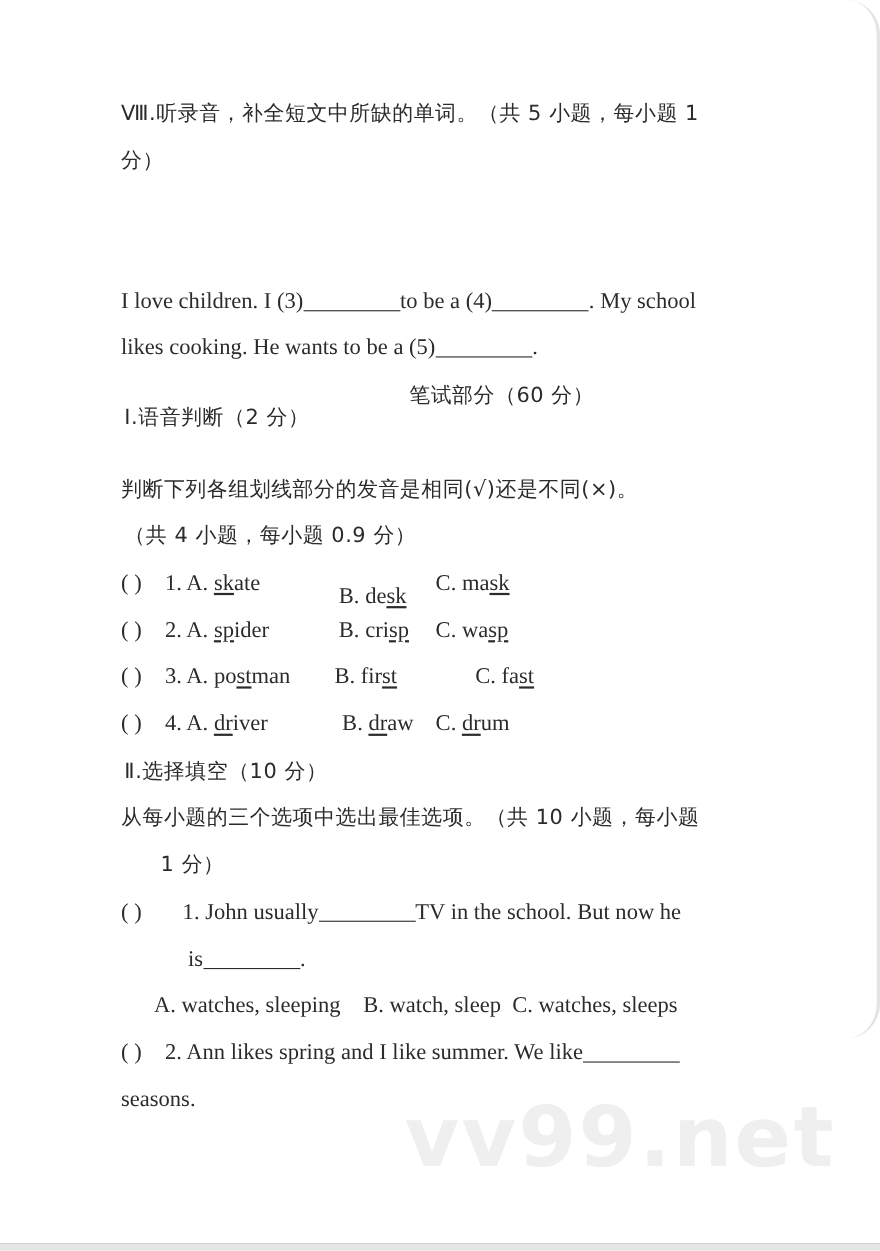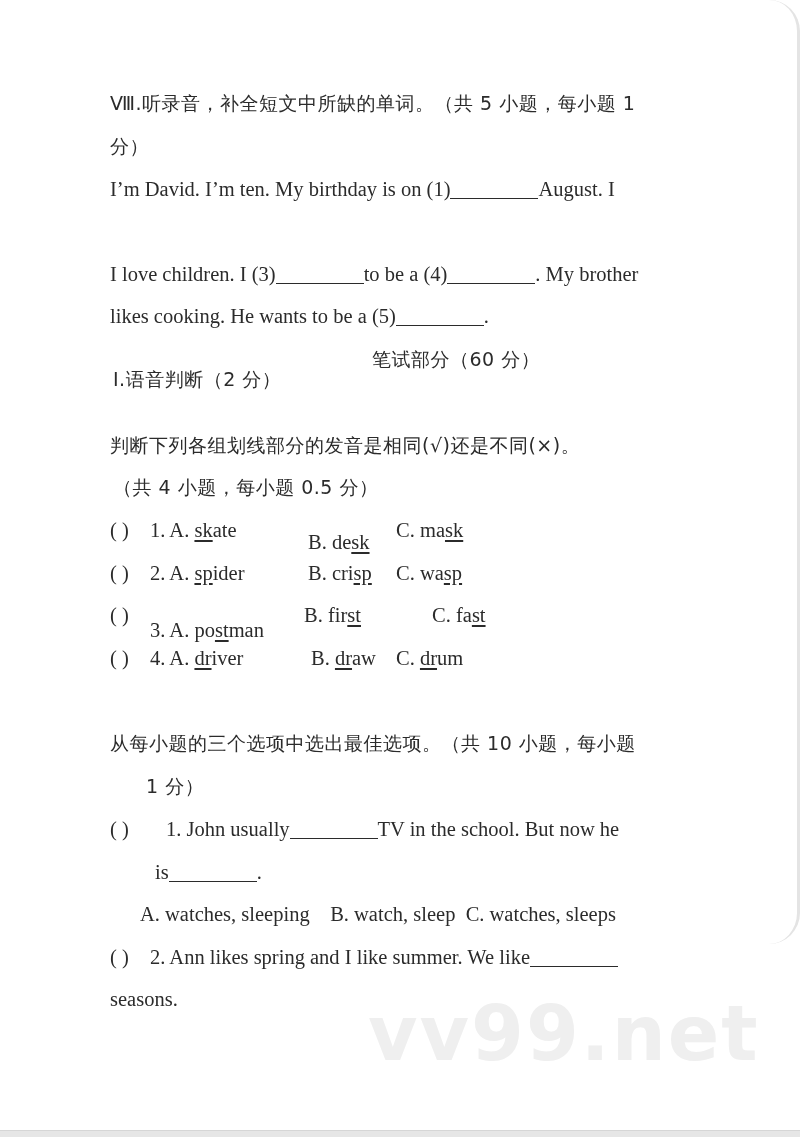--- a/index.html
+++ b/index.html
@@ -77,35 +77,32 @@
     }
   </style>
 </head>
 <body>
 
 <div class="page">
 
   <div class="line cn" style="top:90px;">Ⅷ.听录音，补全短文中所缺的单词。（共 5 小题，每小题 1</div>
   <div class="line cn" style="top:133px;">分）</div>
 
-  <div class="line" style="top:176px;">
-    <span>I’m David. I’m ten. My birthday is on (1)</span><span class="blank w88"></span><span>August. I</span>
-  </div>
   <div class="line" style="top:261px;">
-    <span>I love children. I (3)</span><span class="blank w88"></span><span>to be a (4)</span><span class="blank w88"></span><span>. My brother</span>
+    <span>I love children. I (3)</span><span class="blank w88"></span><span>to be a (4)</span><span class="blank w88"></span><span>. My school</span>
   </div>
   <div class="line" style="top:303px;">
     <span>likes cooking. He wants to be a (5)</span><span class="blank w88"></span><span>.</span>
   </div>
 
   <div class="line cn" style="top:346px; left:372px;">笔试部分（60 分）</div>
 
   <div class="line cn" style="top:366px; left:113px;">Ⅰ.语音判断（2 分）</div>
   <div class="line cn" style="top:432px;">判断下列各组划线部分的发音是相同(√)还是不同(×)。</div>
-  <div class="line cn" style="top:474px; left:113px;">（共 4 小题，每小题 0.5 分）</div>
+  <div class="line cn" style="top:474px; left:113px;">（共 4 小题，每小题 0.9 分）</div>
 
   <div class="line" style="top:517px; width:600px; height:26px;">
     <span class="col" style="left:0;">(    )</span>
     <span class="col" style="left:40px;">
       <span>1. A. </span><span></span><span class="u">sk</span><span>ate</span>
     </span>
     <span class="col" style="left:198px;margin-top:12px;">
       <span>B. </span><span>de</span><span class="u">sk</span><span></span>
     </span>
     <span class="col" style="left:286px;">
@@ -121,21 +118,21 @@
     <span class="col" style="left:198px;">
       <span>B. </span><span>cri</span><span class="u">sp</span><span></span>
     </span>
     <span class="col" style="left:286px;">
       <span>C.  </span><span>wa</span><span class="u">sp</span><span></span>
     </span>
   </div>
 
   <div class="line" style="top:602px; width:600px; height:26px;">
     <span class="col" style="left:0;">(    )</span>
-    <span class="col" style="left:40px;margin-top:15px;">
+    <span class="col" style="left:40px;">
       <span>3. A. </span><span>po</span><span class="u">st</span><span>man</span>
     </span>
     <span class="col" style="left:194px;">
       <span>B. </span><span>fir</span><span class="u">st </span><span></span>
     </span>
     <span class="col" style="left:290px;margin-left:32px;">
       <span>C. </span><span>fa</span><span class="u">st</span><span></span>
     </span>
   </div>
 
@@ -145,30 +142,31 @@
       <span>4. A. </span><span></span><span class="u">dr</span><span>iver</span>
     </span>
     <span class="col" style="left:201px;">
       <span>B. </span><span></span><span class="u">dr</span><span>aw</span>
     </span>
     <span class="col" style="left:286px;">
       <span>C.  </span><span></span><span class="u">dr</span><span>um</span>
     </span>
   </div>
 
+  <div class="line cn" style="top:688px; left:113px;">Ⅱ.选择填空（10 分）</div>
   <div class="line cn" style="top:730px;">从每小题的三个选项中选出最佳选项。（共 10 小题，每小题</div>
   <div class="line cn" style="top:773px;margin-left:36px;">1 分）</div>
 
   <div class="line" style="top:816px; width:600px; height:26px;">
     <span class="col" style="left:0;">(      )</span>
     <span class="col" style="left:56px;">
       <span>1. John usually</span><span class="blank w88"></span><span>TV in the school. But now he</span>
     </span>
   </div>
-  <div class="line" style="top:859px; left:155px;">
+  <div class="line" style="top:859px; left:171px;">
     <span>is</span><span class="blank w88"></span><span>.</span>
   </div>
   <div class="line" style="top:901px; left:140px; white-space:pre;">A. watches, sleeping    B. watch, sleep  C. watches, sleeps</div>
 
   <div class="line" style="top:944px; width:600px; height:26px;">
     <span class="col" style="left:0;">(    )</span>
     <span class="col" style="left:40px;">
       <span>2. Ann likes spring and I like summer. We like</span><span class="blank w88"></span>
     </span>
   </div>

